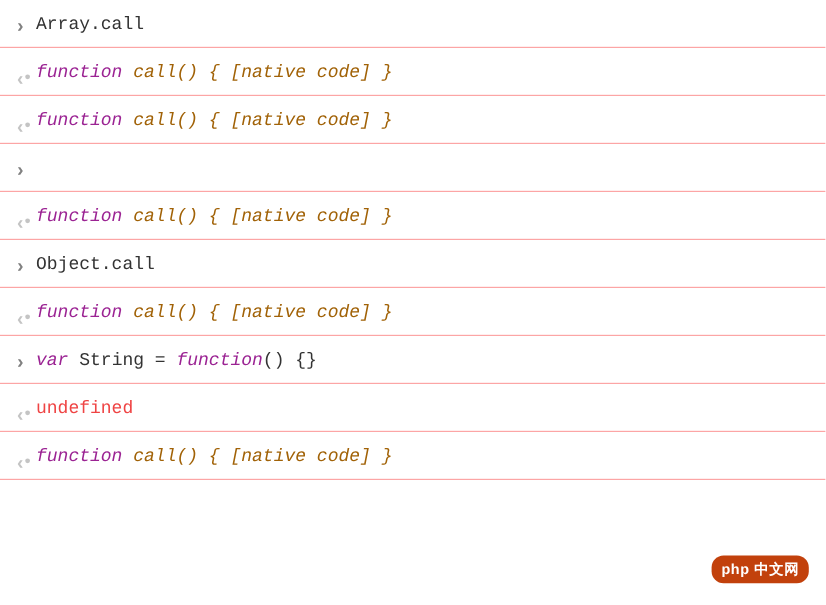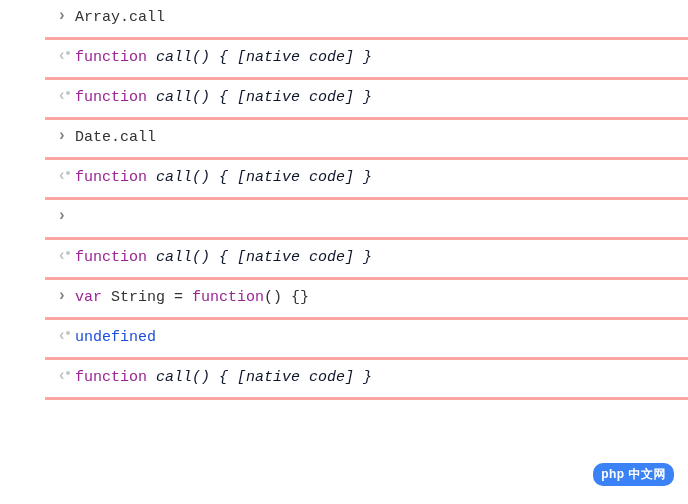--- a/index.html
+++ b/index.html
@@ -7,25 +7,24 @@
       font-family: "SF Mono", Menlo, Monaco, Consolas, "Courier New", monospace;
       font-size: 15px;
       background: #fff;
       width: 688px;
       height: 504px;
       overflow: hidden;
       position: relative;
     }
     .row {
       display: flex;
-      align-items: flex-start;
+      align-items: flex-end;
       padding: 7px 12px;
-      border-bottom: 3px solid #fca5a5;
+      border-bottom: 1px solid #fca5a5;
       min-height: 40px;
-      margin-left: 45px;
     }
     .icon {
       width: 18px;
       flex-shrink: 0;
       color: #b0b0b0;
       font-size: 12px;
       user-select: none;
     }
     .icon.input::before {
       content: "›";
@@ -54,29 +53,29 @@
       width: 4px;
       height: 4px;
       border-radius: 50%;
       background: #c4c4c4;
     }
     .content {
       flex: 1;
       white-space: pre;
       line-height: 1.5;
     }
-    .kw { color: #9b2393; }
+    .kw { color: #9b2393; font-style: italic; }
     .plain { color: #333; }
-    .gray-italic { color: #0f172a; font-style: italic; }
-    .undef { color: #1d4ed8; }
+    .gray-italic { color: #a16207; font-style: italic; }
+    .undef { color: #ef4444; }
     .watermark {
       position: absolute;
       right: 14px;
       bottom: 18px;
-      background: #3b82f6;
+      background: #c2410c;
       color: #fff;
       font-family: Arial, sans-serif;
       font-size: 12px;
       font-weight: bold;
       padding: 3px 8px;
       border-radius: 10px;
       letter-spacing: 0.5px;
     }
   </style>
 </head>
@@ -90,28 +89,28 @@
     <div class="row">
       <span class="icon output"></span>
       <span class="content"><span class="kw">function</span><span class="gray-italic"> call() { [native code] }</span></span>
     </div>
     <div class="row">
       <span class="icon output"></span>
       <span class="content"><span class="kw">function</span><span class="gray-italic"> call() { [native code] }</span></span>
     </div>
     <div class="row">
       <span class="icon input"></span>
-      <span class="content"><span class="plain">Date.call</span></span>
     </div>
     <div class="row">
       <span class="icon output"></span>
       <span class="content"><span class="kw">function</span><span class="gray-italic"> call() { [native code] }</span></span>
     </div>
     <div class="row">
       <span class="icon input"></span>
+      <span class="content"><span class="plain">Object.call</span></span>
     </div>
     <div class="row">
       <span class="icon output"></span>
       <span class="content"><span class="kw">function</span><span class="gray-italic"> call() { [native code] }</span></span>
     </div>
     <div class="row">
       <span class="icon input"></span>
       <span class="content"><span class="kw">var</span><span class="plain"> String = </span><span class="kw">function</span><span class="plain">() {}</span></span>
     </div>
     <div class="row">

